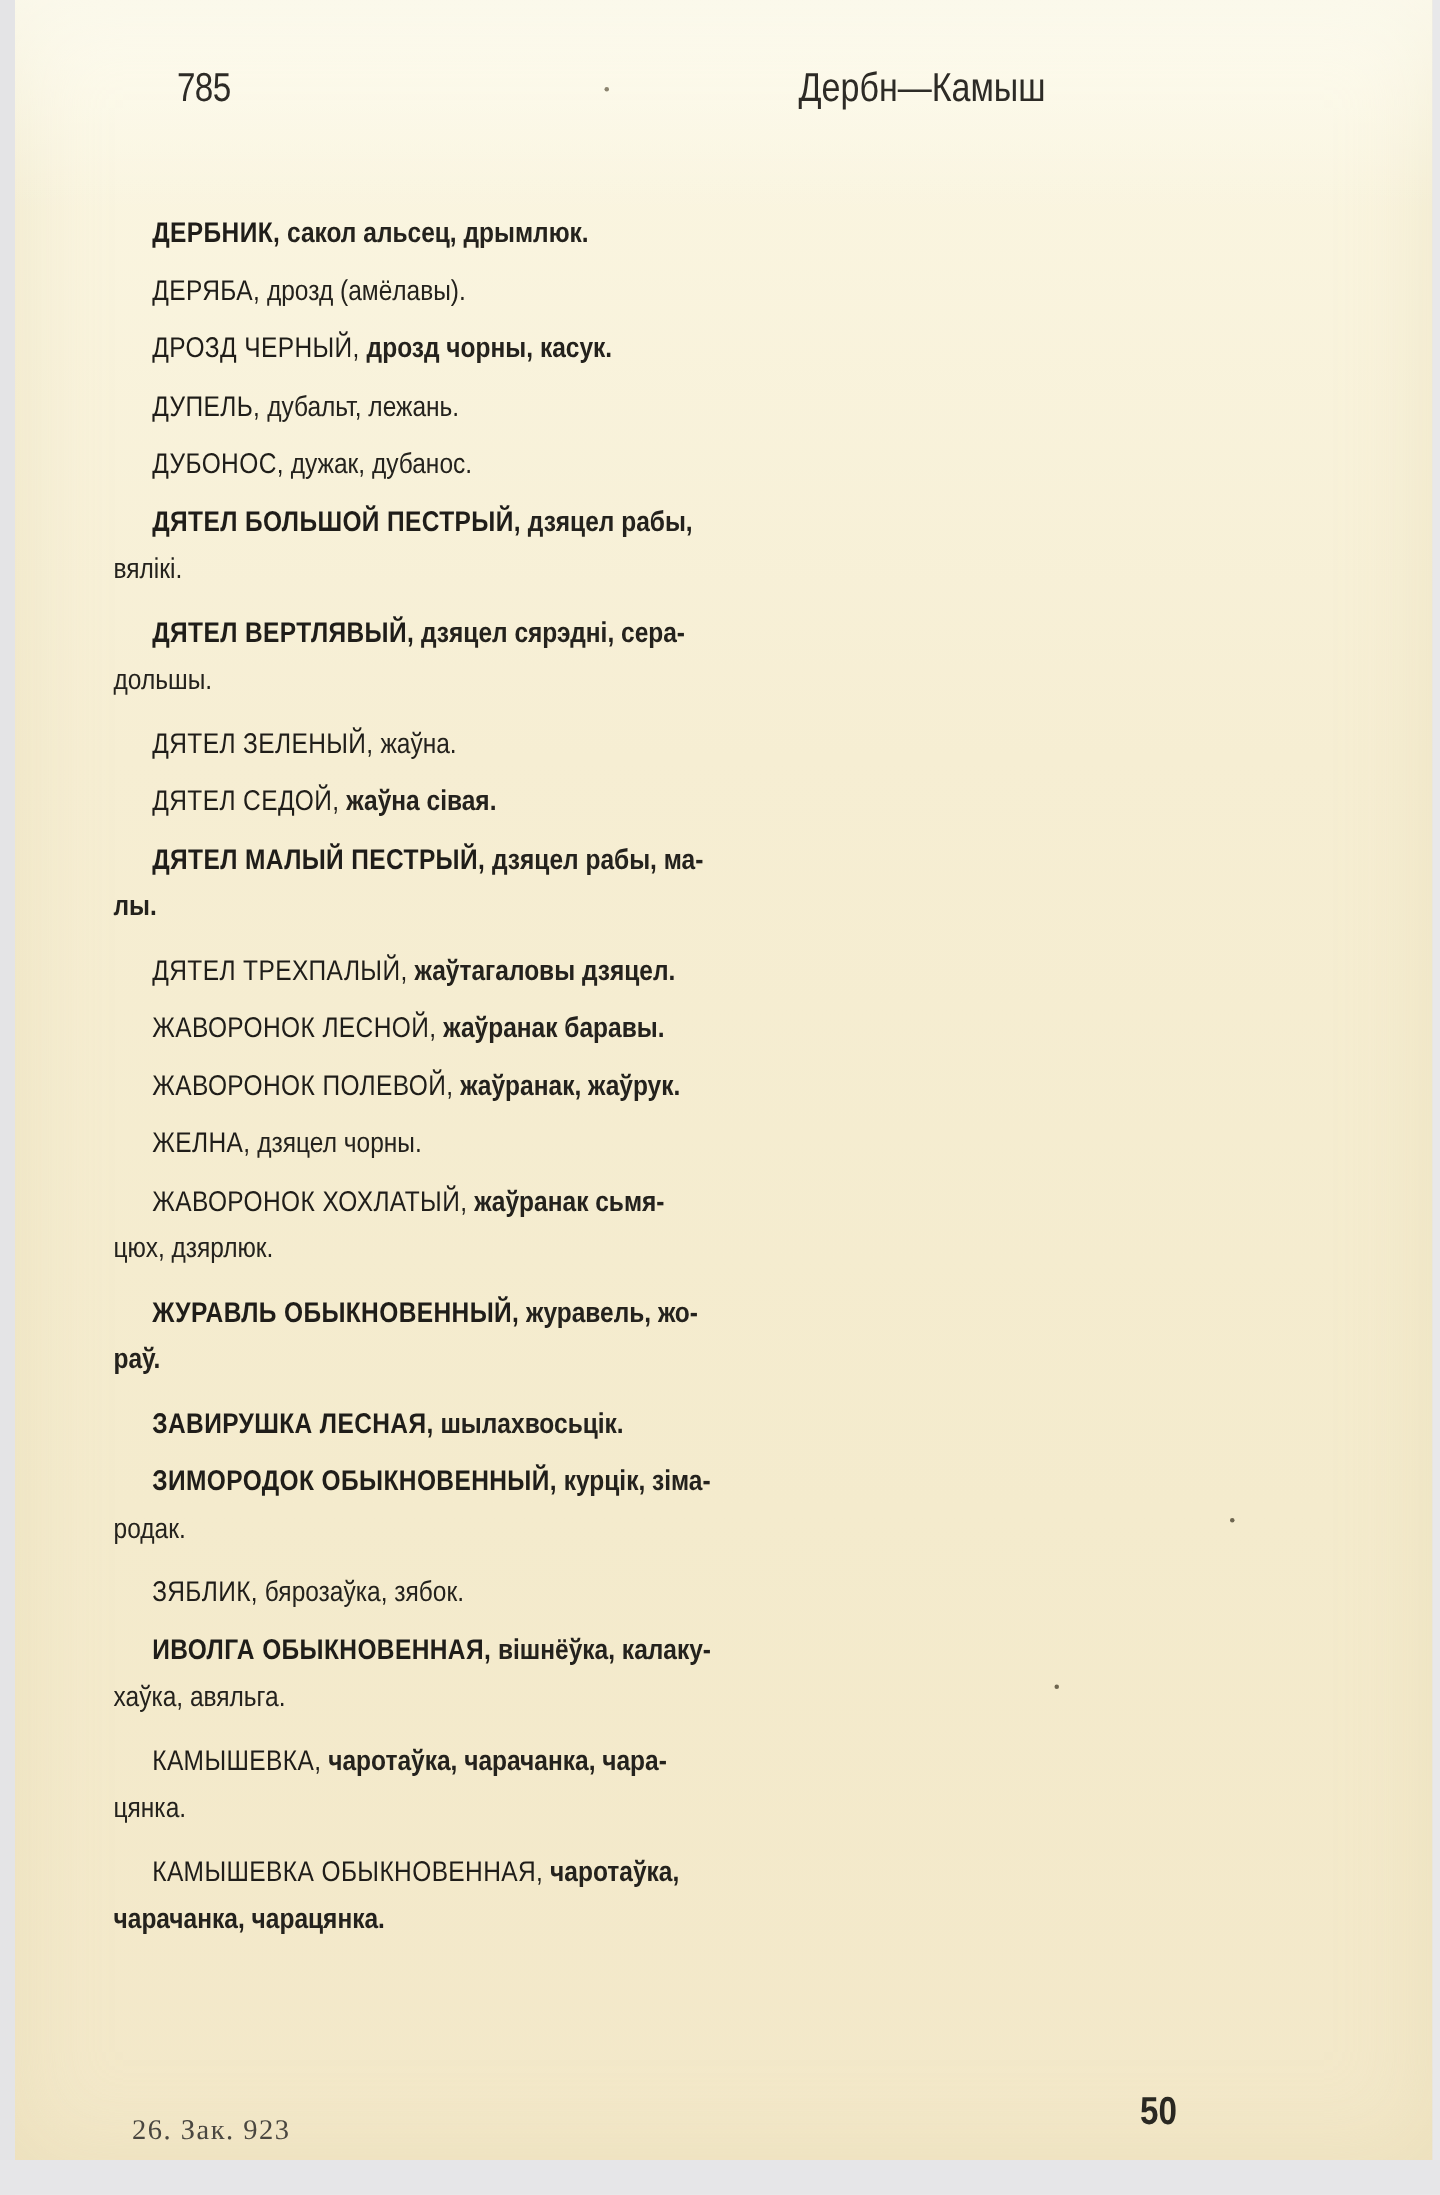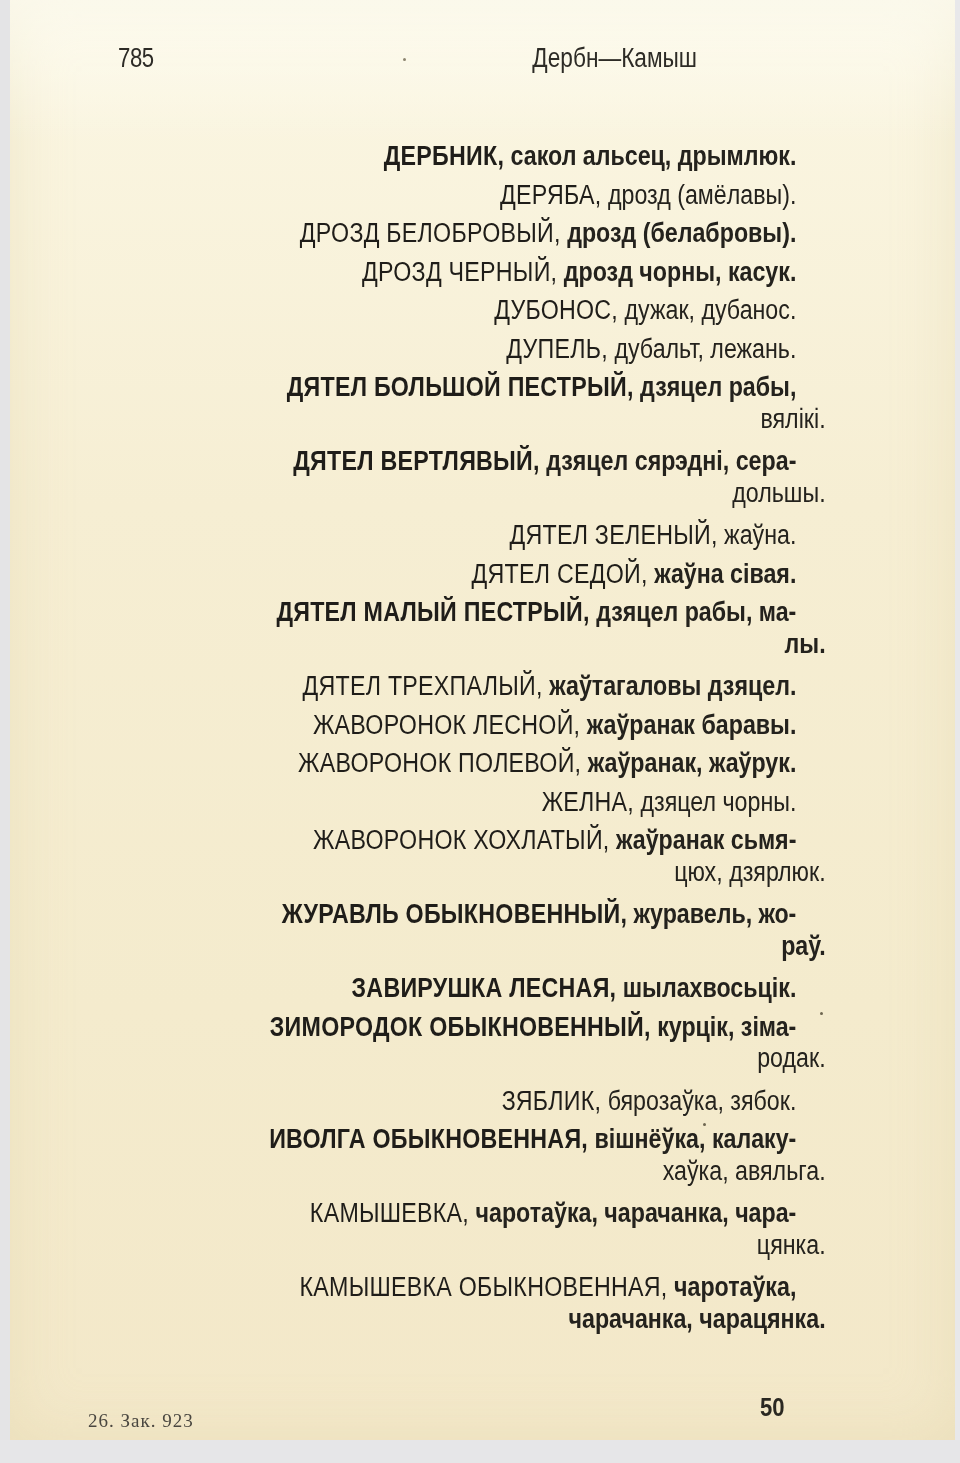--- a/index.html
+++ b/index.html
@@ -70,23 +70,22 @@
     }
     .entries {
       position: absolute;
       left: 0;
       top: 137px;
       width: 960px;
     }
     .entry {
       position: relative;
       color: #1f1d19;
-      font-size: 27px;
+      font-size: 19px;
       line-height: 38.5px;
-      text-align: right;
     }
     .entry .line1 {
       padding-left: 118px;
       white-space: nowrap;
       display: block;
       transform: scaleX(0.86);
       transform-origin: left center;
       width: 808px;
     }
     .entry .line2 {
@@ -179,30 +178,27 @@
 </div>
 
 <div class="entries">
   <div class="entry">
     <span class="line1"><span class="head">ДЕРБНИК,</span> <span class="tr">сакол альсец, дрымлюк.</span></span>
   </div>
   <div class="entry">
     <span class="line1"><span class="head light">ДЕРЯБА,</span> <span class="tr light">дрозд (амёлавы).</span></span>
   </div>
   <div class="entry">
-    <span class="line1"><span class="head light">ДРОЗД БЕЛОБРОВЫЙ,</span> <span class="tr">дрозд (белабровы).</span></span>
-  </div>
-  <div class="entry">
     <span class="line1"><span class="head light">ДРОЗД ЧЕРНЫЙ,</span> <span class="tr">дрозд чорны, касук.</span></span>
   </div>
   <div class="entry">
+    <span class="line1"><span class="head light">ДУПЕЛЬ,</span> <span class="tr light">дубальт, лежань.</span></span>
+  </div>
+  <div class="entry">
     <span class="line1"><span class="head light">ДУБОНОС,</span> <span class="tr light">дужак, дубанос.</span></span>
-  </div>
-  <div class="entry">
-    <span class="line1"><span class="head light">ДУПЕЛЬ,</span> <span class="tr light">дубальт, лежань.</span></span>
   </div>
   <div class="entry">
     <span class="line1"><span class="head">ДЯТЕЛ БОЛЬШОЙ ПЕСТРЫЙ,</span> <span class="tr">дзяцел рабы,</span></span>
     <span class="line2 tr light">вялікі.</span>
   </div>
   <div class="entry">
     <span class="line1"><span class="head">ДЯТЕЛ ВЕРТЛЯВЫЙ,</span> <span class="tr">дзяцел сярэдні, сера-</span></span>
     <span class="line2 tr light">дольшы.</span>
   </div>
   <div class="entry">

